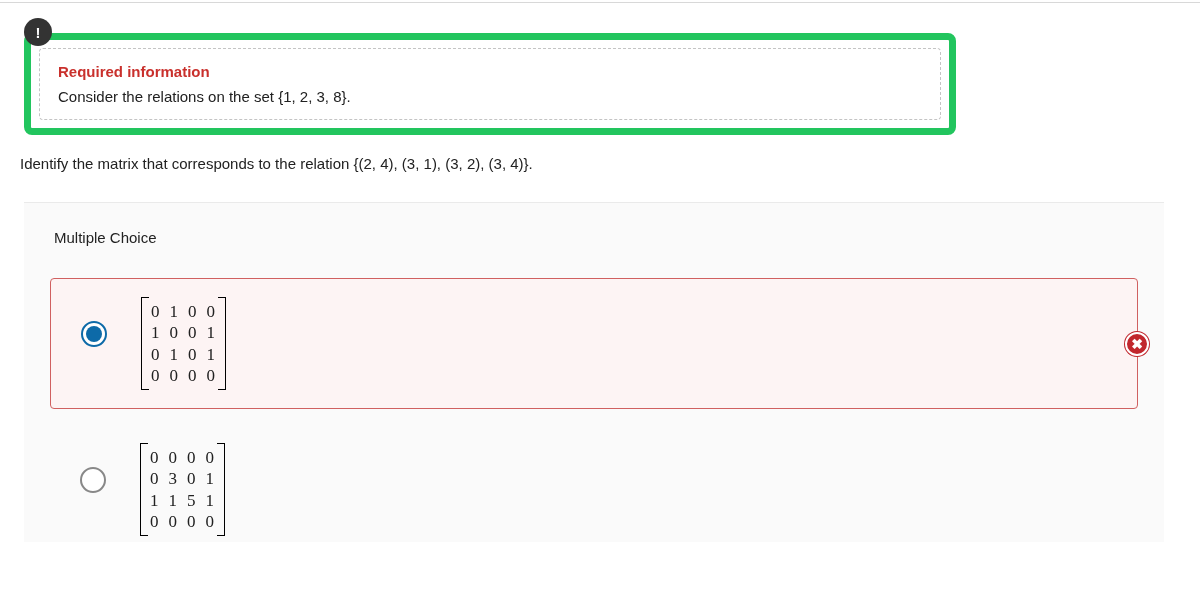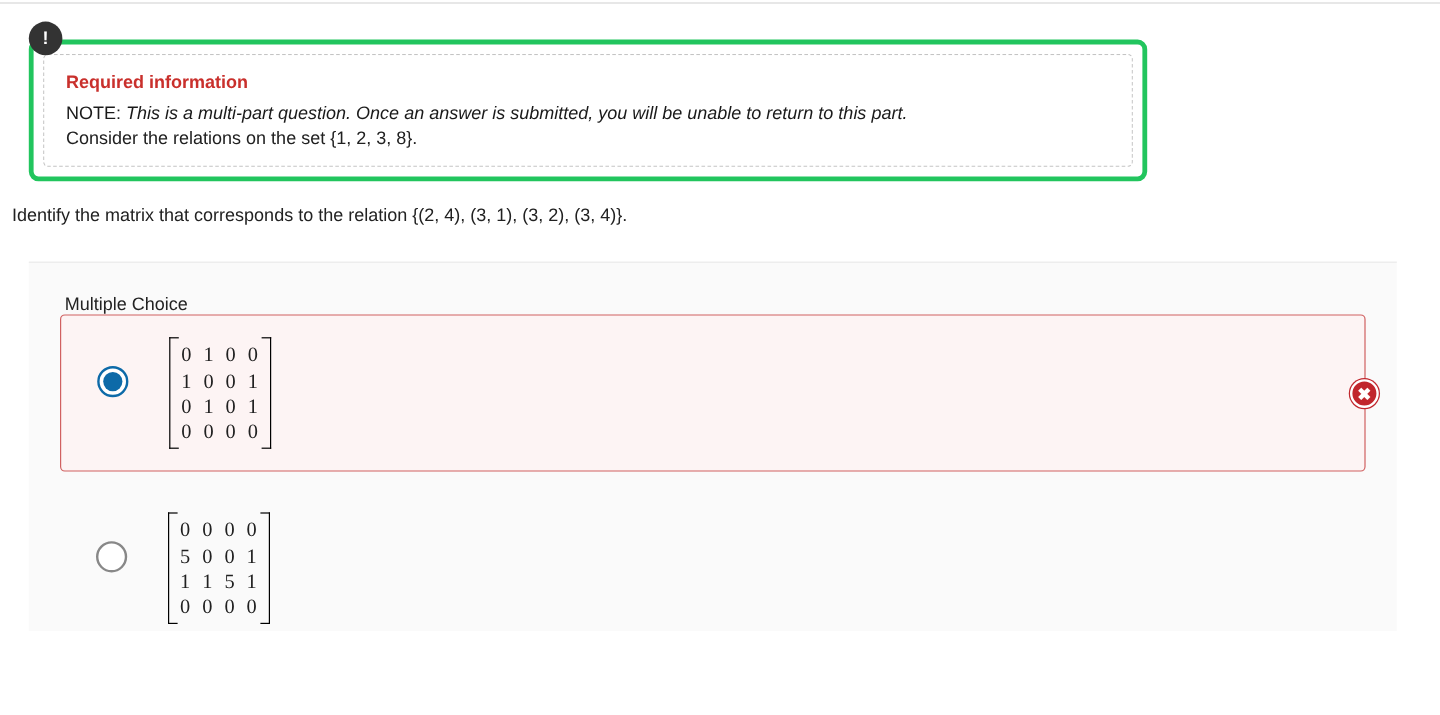--- a/index.html
+++ b/index.html
@@ -30,21 +30,21 @@
     background: #333333;
     color: #fff;
     display: flex;
     align-items: center;
     justify-content: center;
     font-weight: bold;
     font-size: 15px;
     z-index: 2;
   }
   .info-outer {
-    border: 4px solid #22c55e;
+    border: 7px solid #22c55e;
     border-radius: 8px;
     padding: 8px;
     background: #fff;
   }
   .info-inner {
     border: 1px dashed #c4c4c4;
     border-radius: 4px;
     padding: 14px 18px 14px 18px;
   }
   .req-title {
@@ -54,36 +54,37 @@
     font-size: 15px;
   }
   .note-line {
     font-size: 15px;
     line-height: 1.35;
     color: #1a1a1a;
   }
   .note-italic { font-style: italic; }
   .consider-line { font-size: 15px; margin-top: 2px; }
   .question-text {
-    margin: 20px 0 30px 10px;
+    margin: 20px 0 30px 20px;
     font-size: 15px;
     color: #222;
   }
   .mc-panel {
     background: #fafafa;
     border-top: 1px solid #eaeaea;
     padding: 26px 0 0 0;
     margin-left: 24px;
     margin-right: 36px;
     position: relative;
   }
   .mc-label {
     padding-left: 30px;
     font-size: 15px;
     color: #222;
+    margin-bottom: 32px;
   }
   .choice {
     display: flex;
     align-items: flex-start;
     padding: 18px 18px 18px 30px;
     margin: 0 26px 28px 26px;
     border: 1px solid transparent;
     border-radius: 4px;
     background: #fff;
     position: relative;
@@ -160,23 +161,20 @@
 </head>
 <body>
 
 <div class="top-border"></div>
 
 <div class="info-box">
   <div class="info-icon">!</div>
   <div class="info-outer">
     <div class="info-inner">
       <div class="req-title">Required information</div>
-      <div class="note-line">
-        <span>NOTE: </span><span class="note-italic">This is a multi-part question. Once an answer is submitted, you will be unable to return to this part.</span>
-      </div>
       <div class="consider-line">Consider the relations on the set {1, 2, 3, 8}.</div>
     </div>
   </div>
 </div>
 
 <div class="question-text">Identify the matrix that corresponds to the relation {(2, 4), (3, 1), (3, 2), (3, 4)}.</div>
 
 <div class="mc-panel">
   <div class="mc-label">Multiple Choice</div>
 
@@ -188,18 +186,18 @@
       <div class="matrix-row">0  1  0  1</div>
       <div class="matrix-row">0  0  0  0</div>
     </div>
     <div class="x-badge">✖</div>
   </div>
 
   <div class="choice-plain">
     <div class="radio"></div>
     <div class="matrix">
       <div class="matrix-row">0  0  0  0</div>
-      <div class="matrix-row">5  0  0  1</div>
+      <div class="matrix-row">0  3  0  1</div>
       <div class="matrix-row">1  1  5  1</div>
       <div class="matrix-row">0  0  0  0</div>
     </div>
   </div>
 </div>
 
 </body></html>

